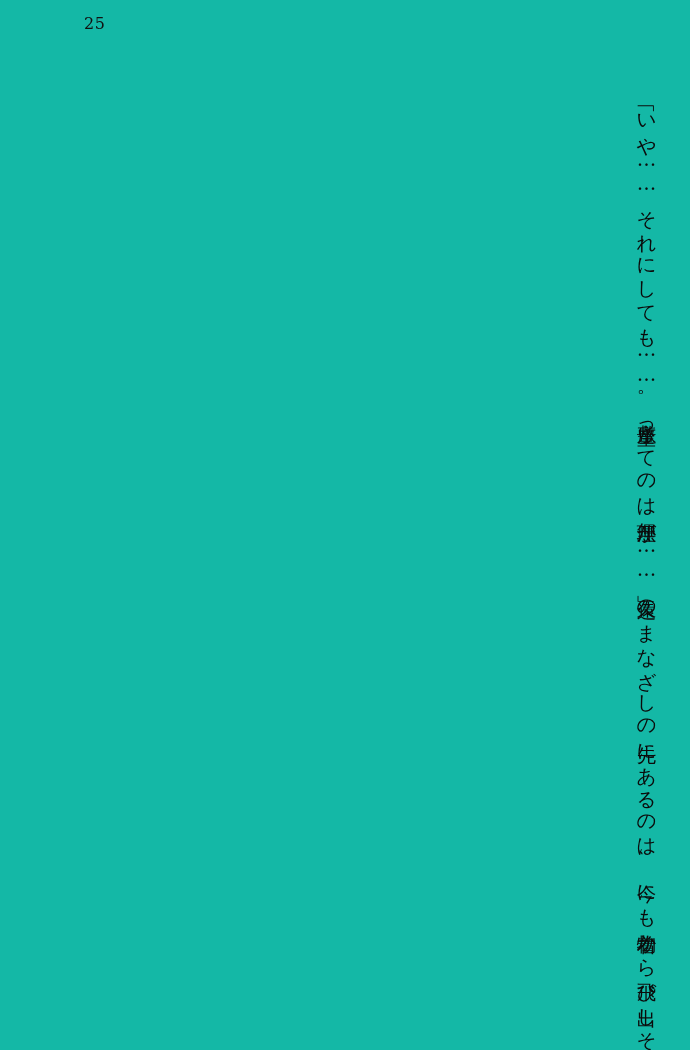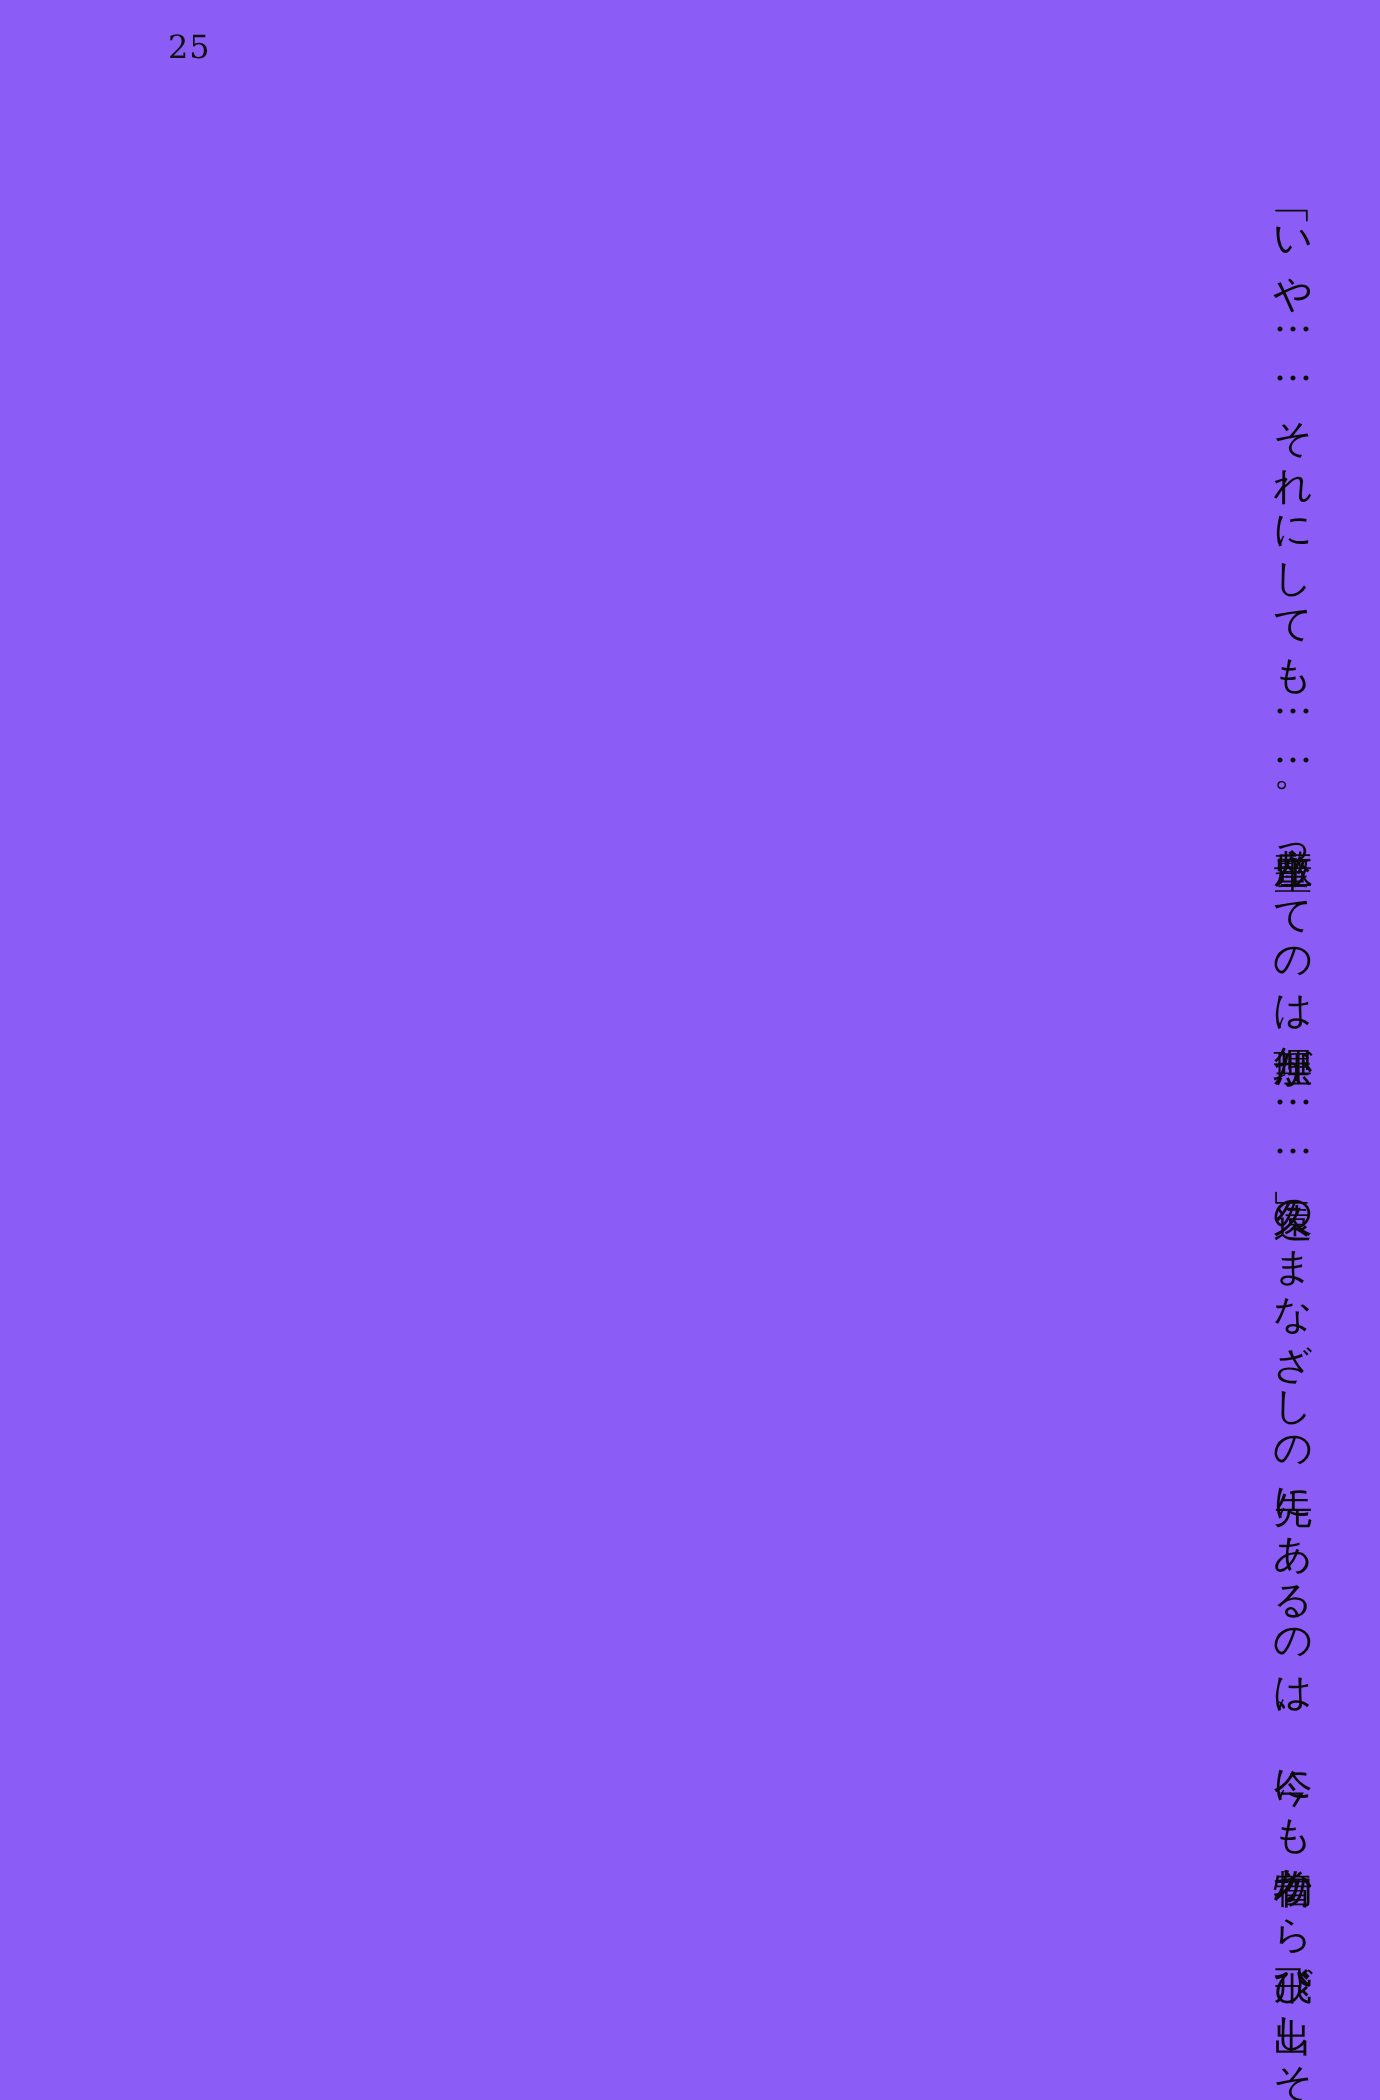--- a/index.html
+++ b/index.html
@@ -12,21 +12,21 @@
     height: 1050px;
     overflow: hidden;
     font-family: "DejaVu Serif", "Liberation Serif", serif;
     color: #0a0a0a;
   }
   .page {
     position: relative;
     width: 690px;
     height: 1050px;
     box-sizing: border-box;
-    background: #8b5cf6;
+    background: #14b8a6;
   }
   .page-number {
     position: absolute;
     top: 14px;
     left: 84px;
     font-size: 16px;
     letter-spacing: 0.5px;
     font-family: "DejaVu Serif", "Liberation Serif", serif;
     color: #111;
   }

